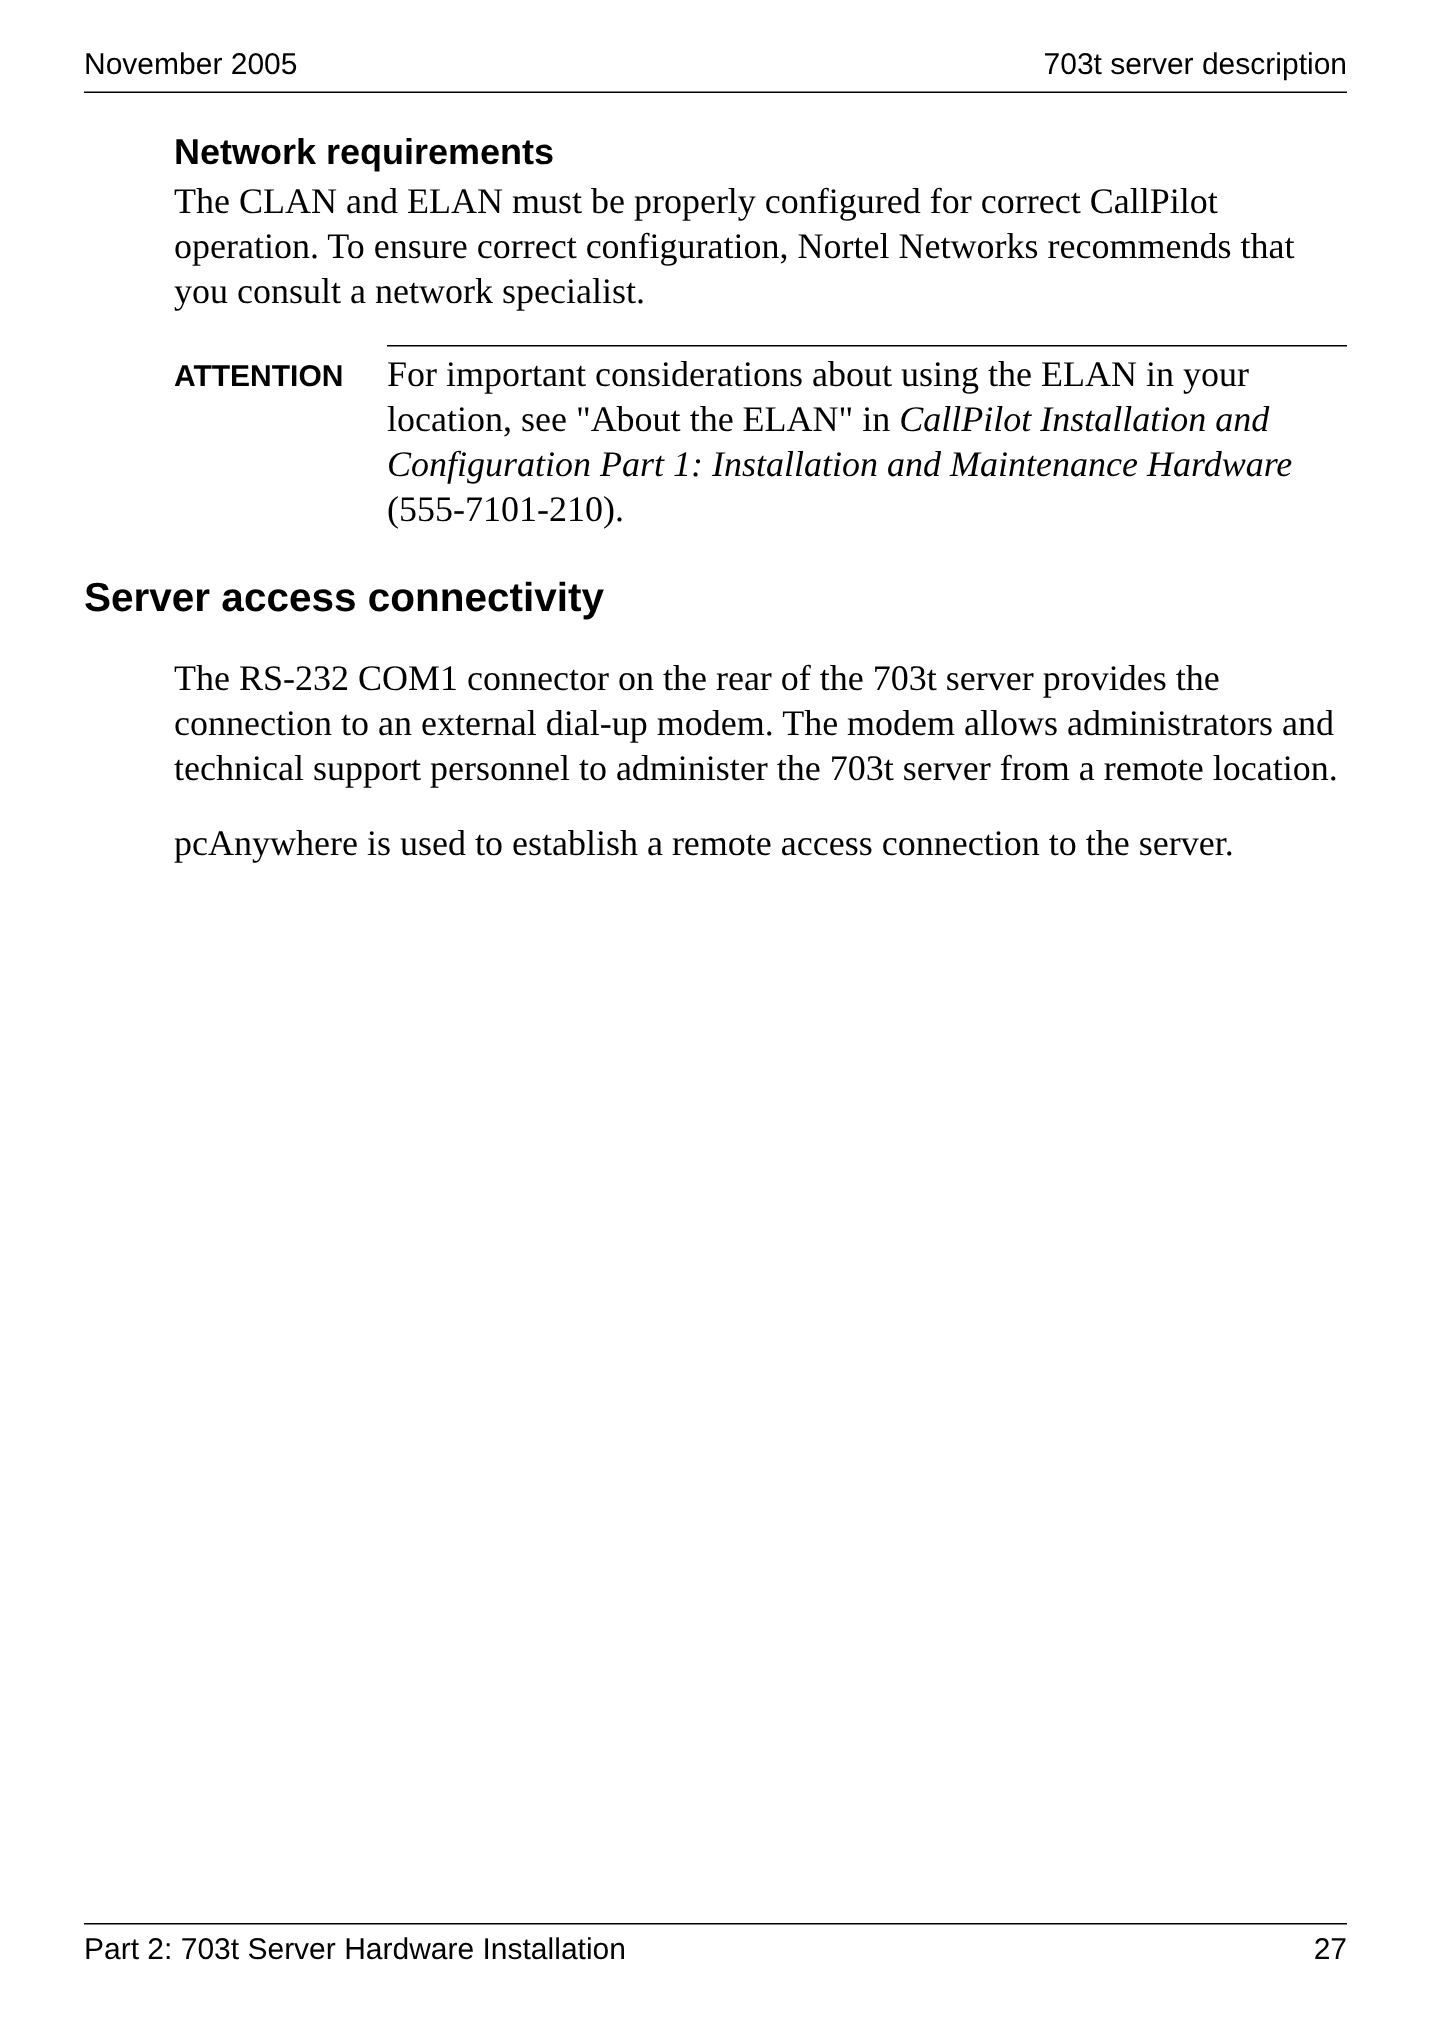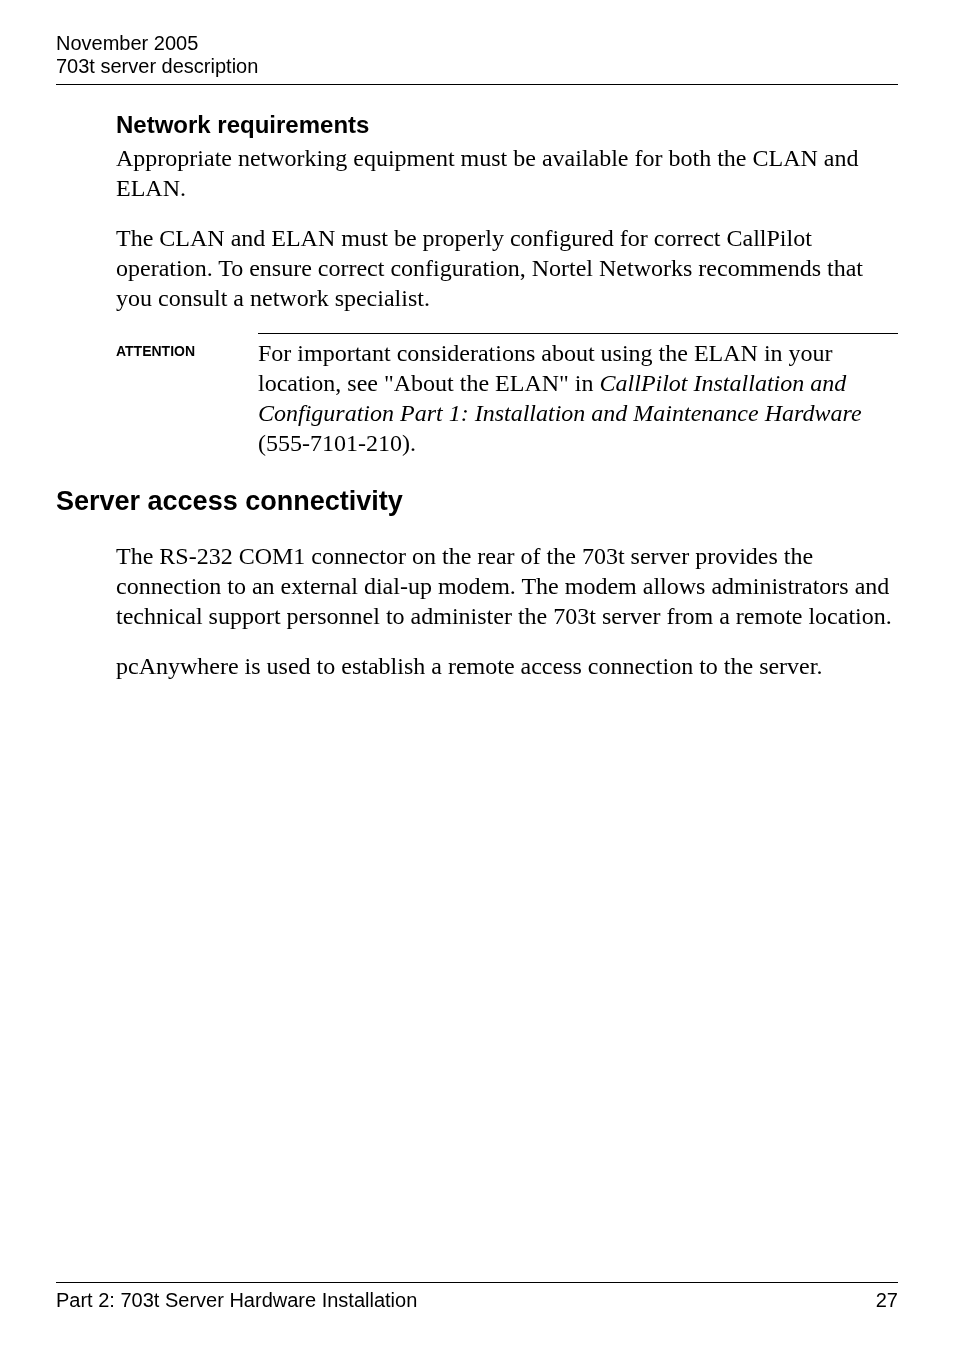--- a/index.html
+++ b/index.html
@@ -19,21 +19,20 @@
     height: 100%;
     position: relative;
   }
   .header {
     display: flex;
     justify-content: space-between;
     font-family: Arial, Helvetica, sans-serif;
     font-size: 20px;
     padding-bottom: 6px;
     border-bottom: 1.5px solid #000;
-    flex-direction: column;
   }
   .content {
     padding-left: 60px;
     padding-top: 26px;
   }
   .section-heading {
     font-family: Arial, Helvetica, sans-serif;
     font-weight: bold;
     font-size: 24px;
     margin: 0 0 4px 0;
@@ -45,21 +44,21 @@
   }
   .attention-block {
     display: flex;
     align-items: flex-start;
     margin-top: 10px;
     margin-bottom: 28px;
   }
   .attention-label {
     font-family: Arial, Helvetica, sans-serif;
     font-weight: bold;
-    font-size: 14px;
+    font-size: 20px;
     width: 142px;
     flex: none;
     padding-top: 10px;
   }
   .attention-body-wrap {
     flex: 1;
     border-top: 1.5px solid #000;
     padding-top: 4px;
   }
   .attention-body {
@@ -95,21 +94,20 @@
 <div class="page">
 
   <div class="header">
     <span>November 2005</span>
     <span>703t server description</span>
   </div>
 
   <div class="content">
 
     <p class="section-heading">Network requirements</p>
-    <p class="body-text">Appropriate networking equipment must be available for both the CLAN and ELAN.</p>
     <p class="body-text">The CLAN and ELAN must be properly configured for correct CallPilot operation. To ensure correct configuration, Nortel Networks recommends that you consult a network specialist.</p>
 
     <div class="attention-block">
       <div class="attention-label">ATTENTION</div>
       <div class="attention-body-wrap">
         <span class="attention-body">
           <span>For important considerations about using the ELAN in your location, see "About the ELAN" in </span><span class="italic">CallPilot Installation and Configuration Part 1: Installation and Maintenance Hardware</span><span> (555-7101-210).</span>
         </span>
       </div>
     </div>

